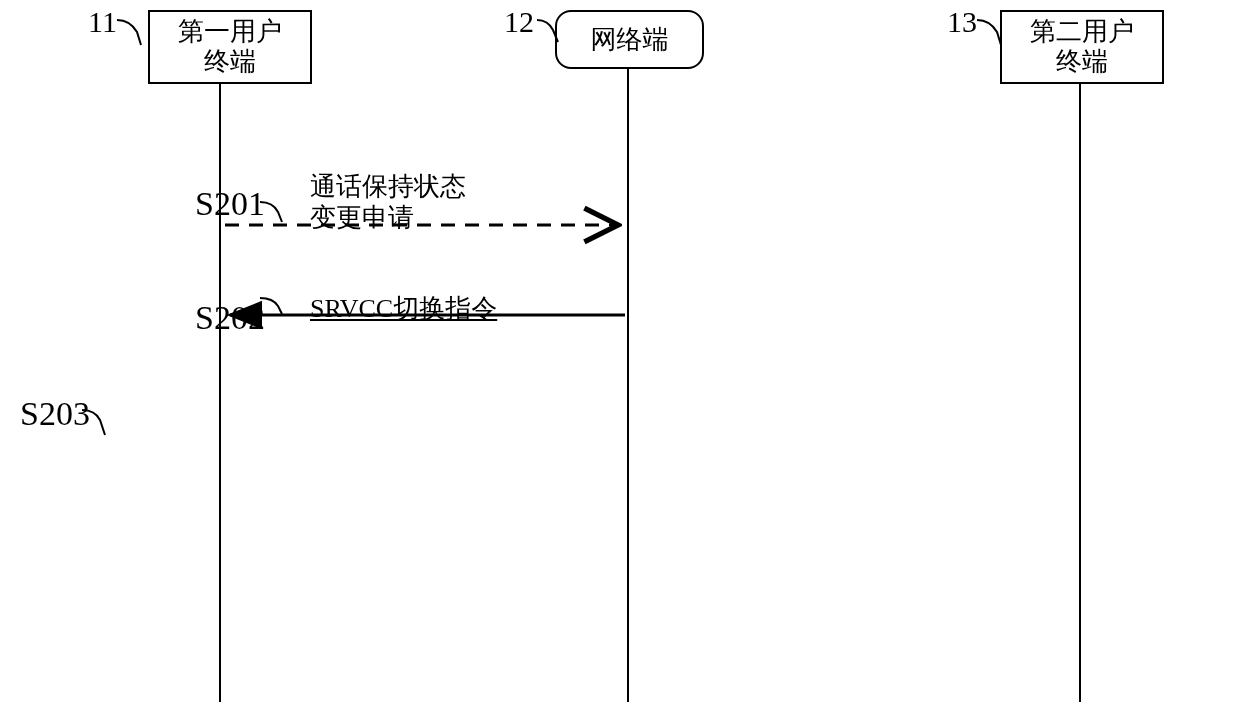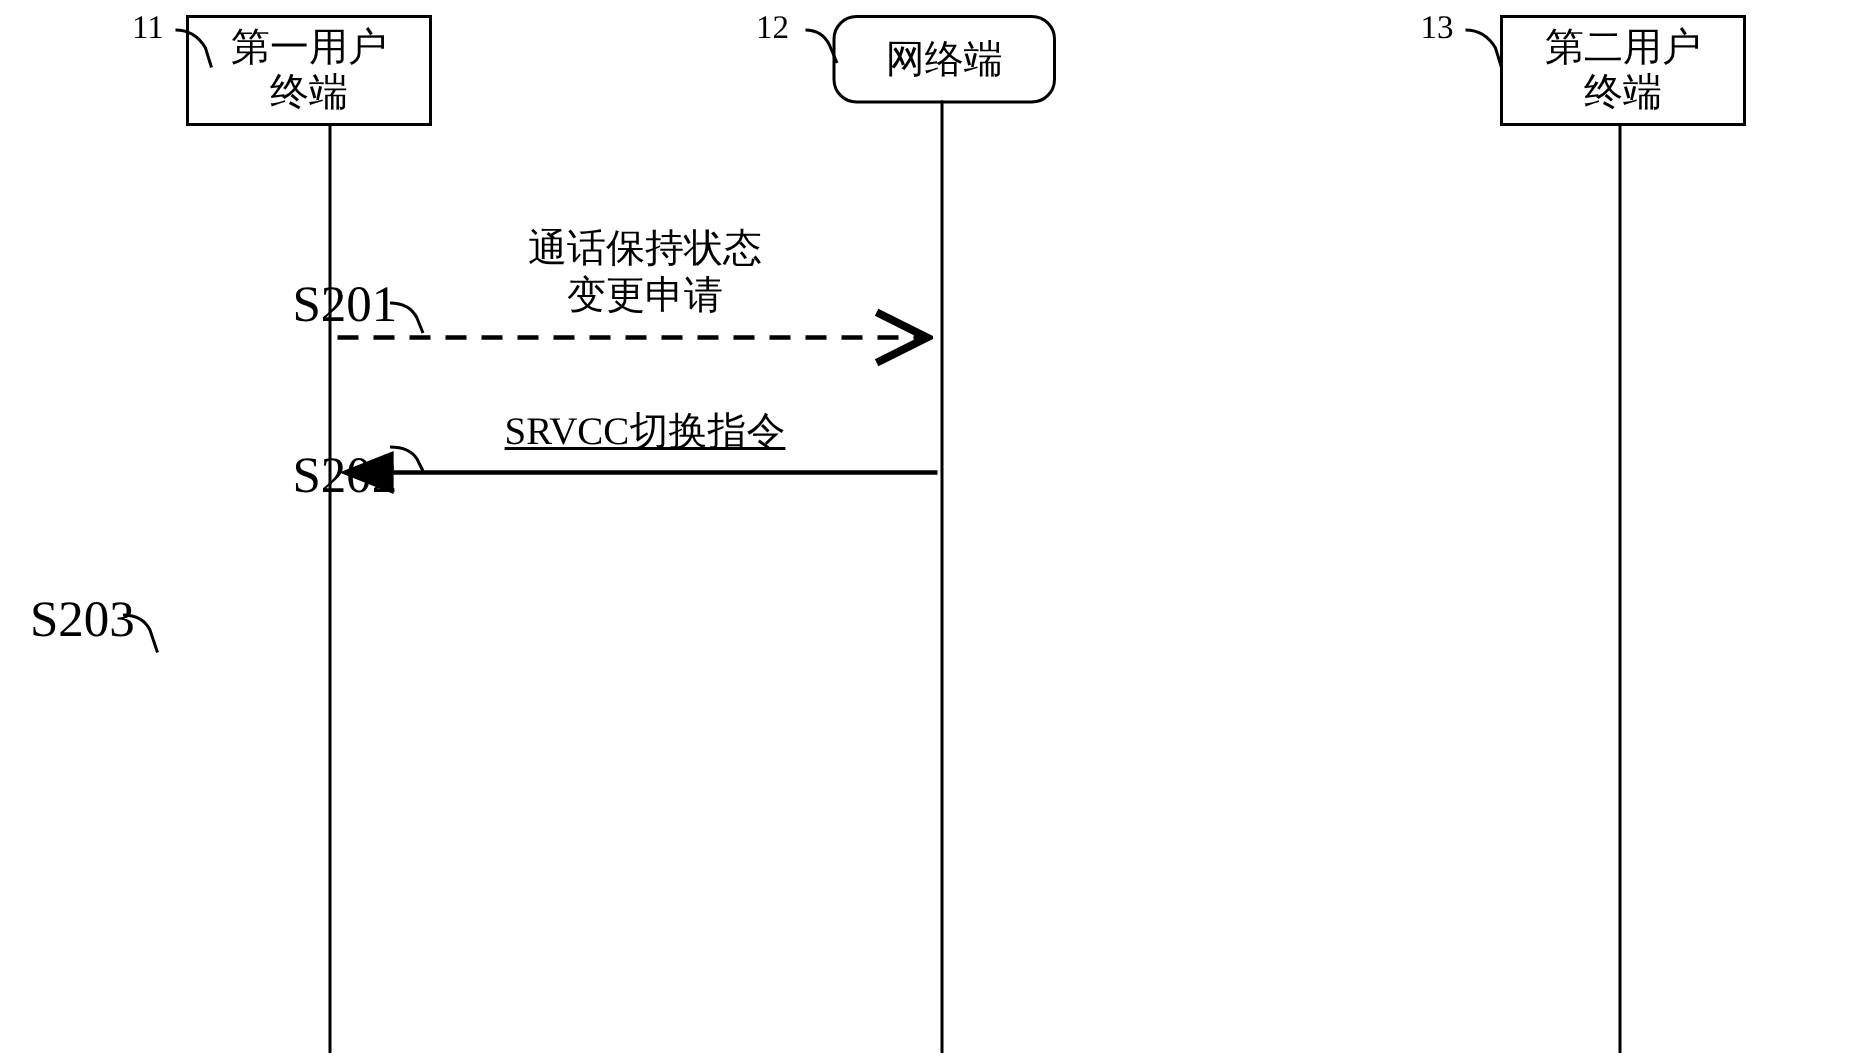--- a/index.html
+++ b/index.html
@@ -22,53 +22,53 @@
     border: 2px solid #000;
     background: #fff;
     text-align: center;
     display: flex;
     align-items: center;
     justify-content: center;
     line-height: 1.15;
   }
   .ref-label {
     position: absolute;
-    font-size: 22px;
+    font-size: 30px;
   }
   .lifeline {
     position: absolute;
     width: 0;
     border-left: 2px solid #000;
   }
   .msg-label {
     position: absolute;
-    text-align: center;
     white-space: nowrap;
     font-size: 26px;
+    margin-top: 21px;
   }
   .seq-label {
     position: absolute;
     font-size: 34px;
   }
   svg.overlay {
     position: absolute;
     left: 0;
     top: 0;
     width: 1240px;
     height: 709px;
     pointer-events: none;
   }
 </style>
 </head>
 <body>
 
 <div class="canvas">
 
   <div class="ref-label" style="left:88px; top:5px;">11</div>
-  <div class="box" style="left:124px; top:10px; width:160px; height:70px;">
+  <div class="box" style="left:148px; top:10px; width:160px; height:70px;">
     <span style="white-space:pre-line;">第一用户
 终端</span>
   </div>
   <div class="lifeline" style="left:219px; top:82px; height:620px;"></div>
 
   <div class="ref-label" style="left:504px; top:5px;">12</div>
   <div class="box" style="left:555px; top:10px; width:145px; height:55px;border-radius:16px;">
     <span>网络端</span>
   </div>
   <div class="lifeline" style="left:627px; top:67px; height:635px;"></div>

